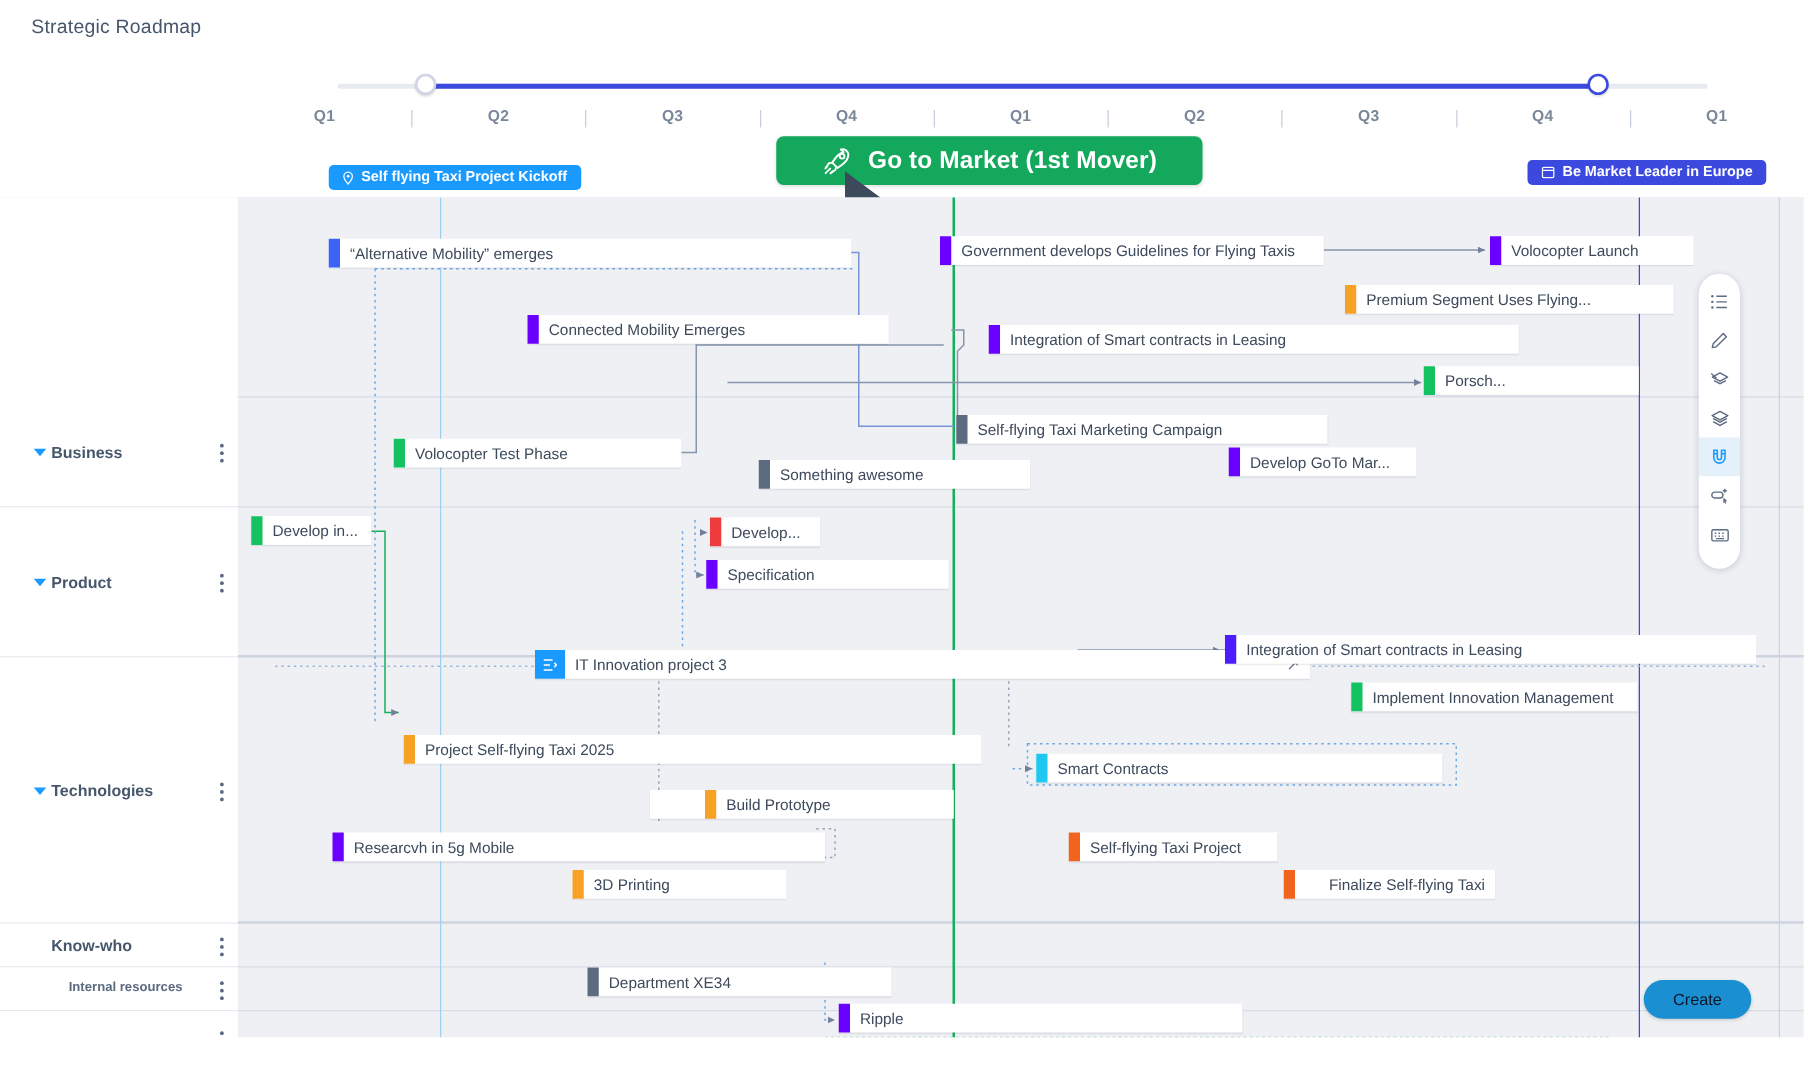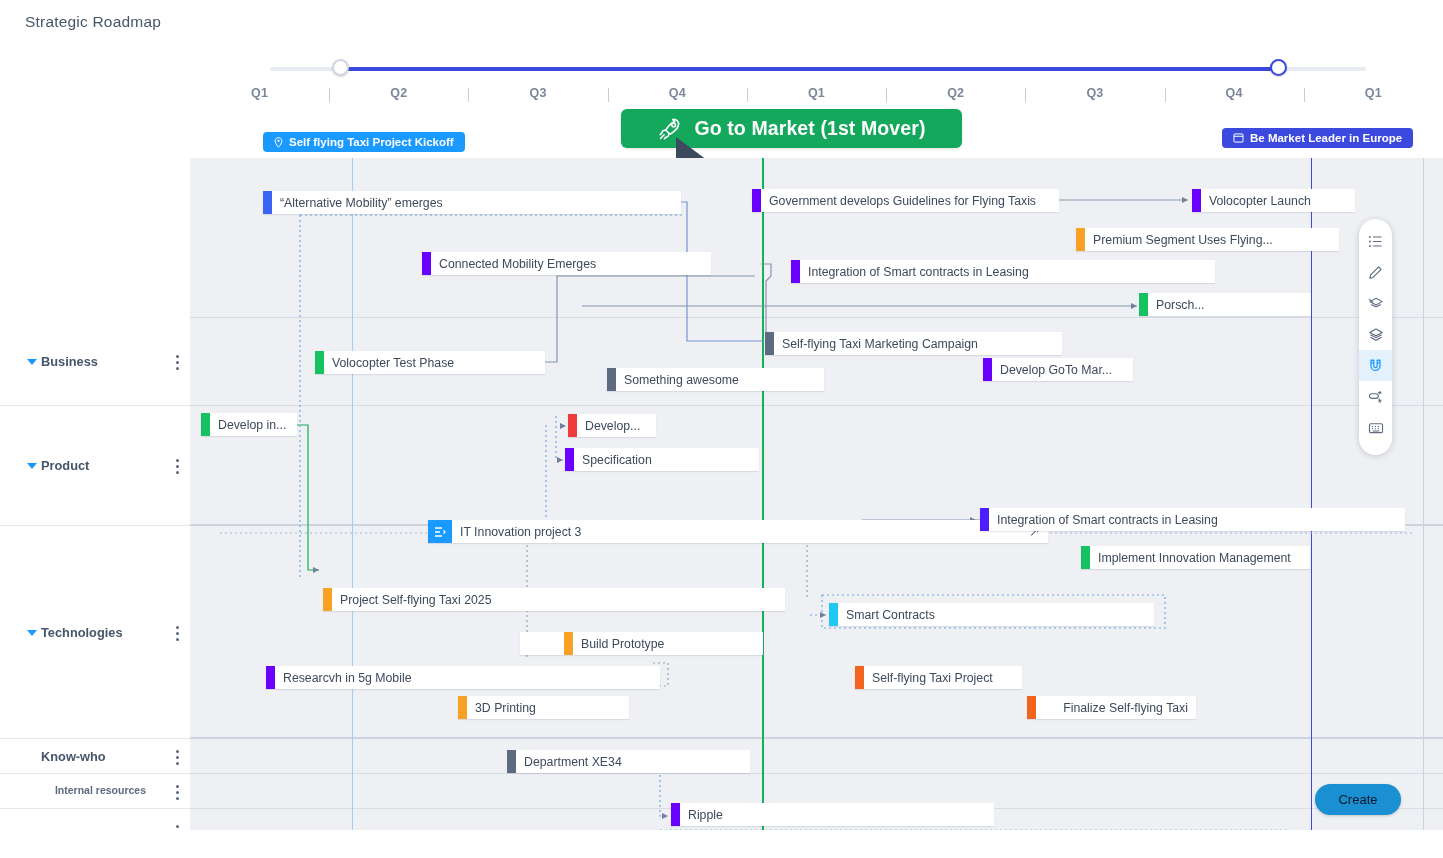--- a/index.html
+++ b/index.html
@@ -333,21 +333,21 @@
           <div class="btxt">Self-flying Taxi Project</div>
         </div>
         <div class="bar" style="left: 458px; top: 538px; width: 171px;">
           <div class="acc" style="background: rgb(247, 161, 37);"></div>
           <div class="btxt">3D Printing</div>
         </div>
         <div class="bar" style="left: 1027px; top: 538px; width: 169px; justify-content: space-between;">
           <div class="acc" style="background: rgb(242, 100, 30);"></div>
           <div class="btxt">Finalize Self-flying Taxi</div>
         </div>
-        <div class="bar" style="left: 470px; top: 592px; width: 243px; margin-left: 37px;">
+        <div class="bar" style="left: 470px; top: 616px; width: 243px;">
           <div class="acc" style="background: rgb(93, 107, 128);"></div>
           <div class="btxt">Department XE34</div>
         </div>
         <div class="bar" style="left: 671px; top: 645px; width: 323px;">
           <div class="acc" style="background: rgb(106, 0, 255);"></div>
           <div class="btxt">Ripple</div>
         </div>
       </div>
     <div class="lanes-labels" id="lanes">
         <div class="lane-label" style="top: 160px; height: 88px;">

